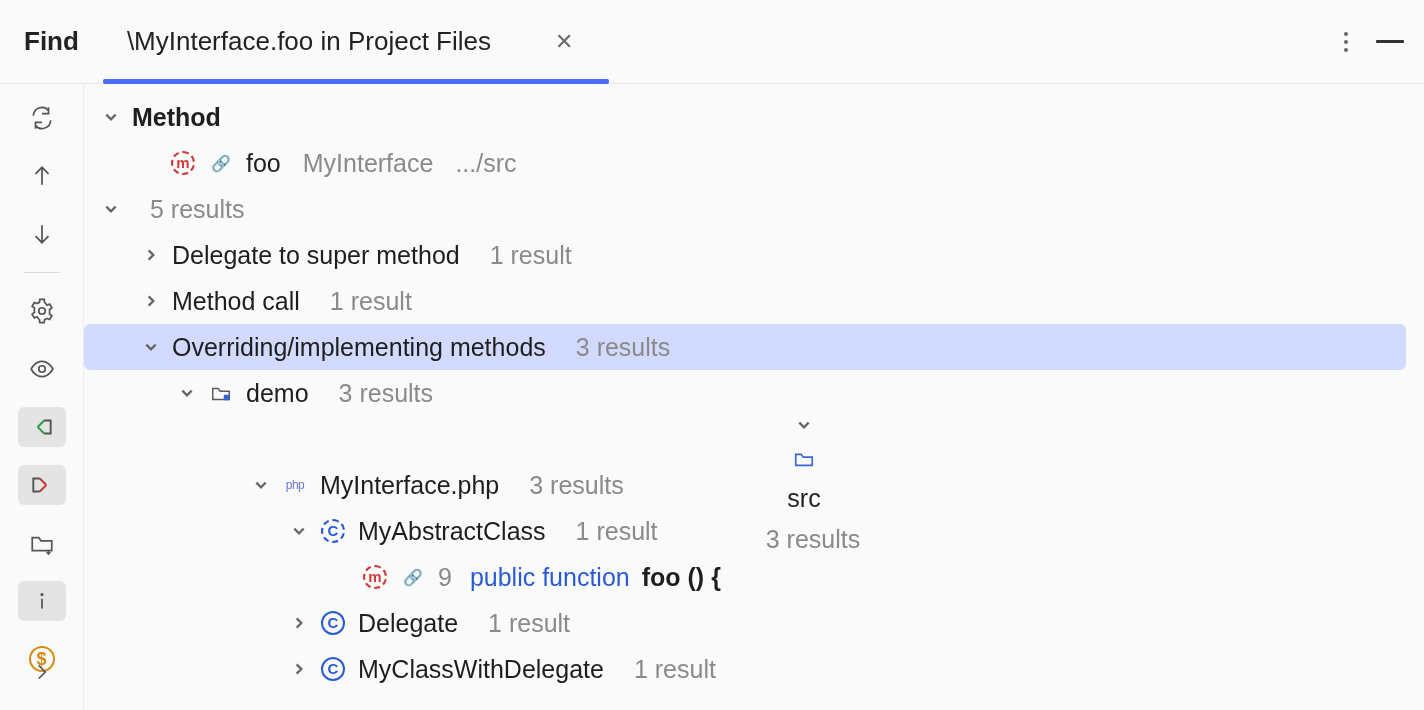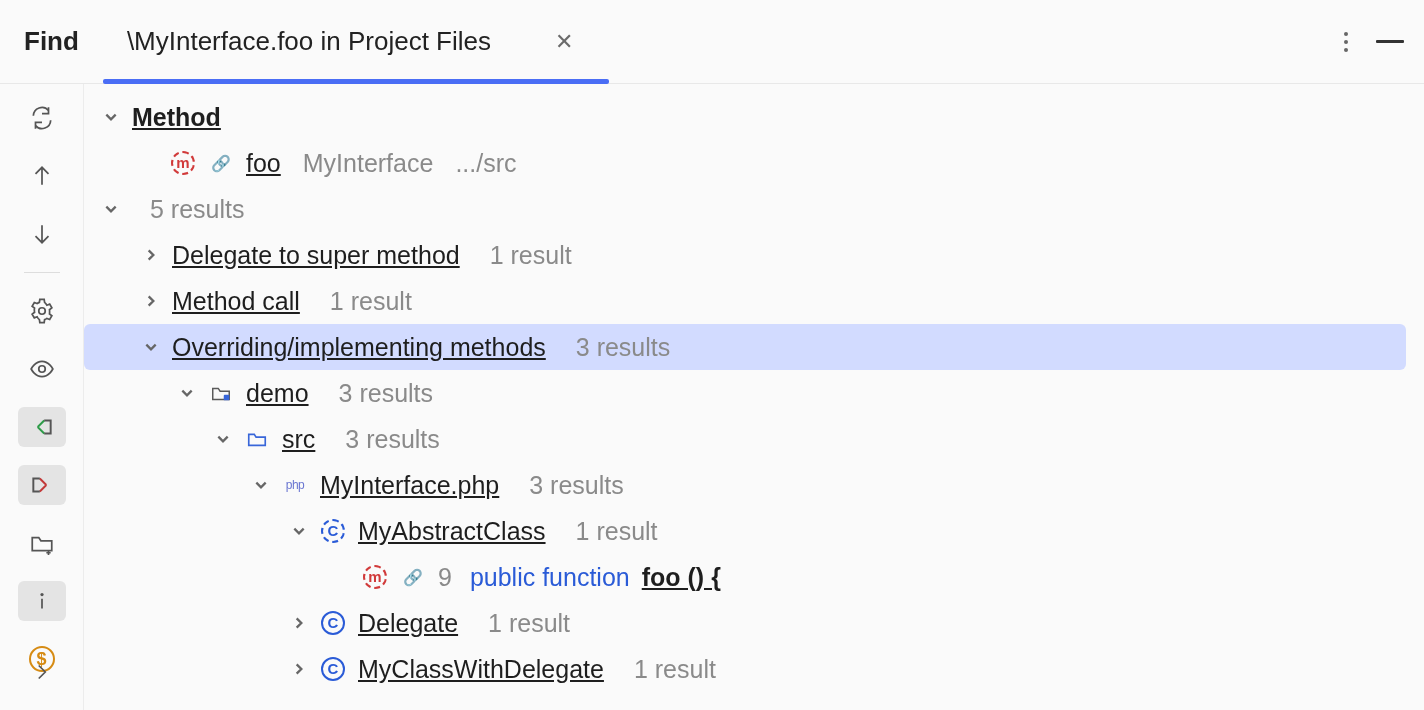--- a/index.html
+++ b/index.html
@@ -27,33 +27,33 @@
   .rail-btn svg { width: 26px; height: 26px; stroke: #555; fill: none; stroke-width: 1.6; }
   .rail-sep { width: 36px; height: 1px; background: #ddd; }
   .rail-expand { position: absolute; bottom: 18px; }
 
   
   .panel { flex: 1; overflow: auto; padding: 10px 18px 18px 0; font-size: 25px; }
   .row { display: flex; align-items: center; height: 46px; border-radius: 6px; padding-right: 12px; white-space: nowrap; gap: 12px; }
   .row.selected { background: #d2dbff; }
   .row .caret { width: 18px; height: 18px; flex: 0 0 18px; display: flex; align-items: center; justify-content: center; color: #5a5a5a; }
   .row .caret svg { width: 14px; height: 14px; stroke: #666; stroke-width: 2; fill: none; }
-  .row .label { color: #1e1e1e; text-decoration: underline; }
+  .row .label { color: #1e1e1e; }
   .row .label.bold { font-weight: 700; }
   .row .muted { color: #8a8a8a; margin-left: 10px; }
   .row .count { color: #8a8a8a; margin-left: 18px; }
   .row .kw { color: #2a5bd7; }
   .row .ln { color: #8a8a8a; margin-right: 6px; }
 
   
   .lvl0 { padding-left: 18px; }
   .lvl1 { padding-left: 58px; }
   .lvl1b { padding-left: 86px; }
   .lvl2 { padding-left: 94px; }
-  .lvl3 { padding-left: 130px; }
+  .lvl3 { padding-left: 130px; flex-direction: column; }
   .lvl4 { padding-left: 168px; }
   .lvl5 { padding-left: 206px; }
   .lvl6 { padding-left: 278px; }
 
   
   .ico { width: 26px; height: 26px; display: flex; align-items: center; justify-content: center; flex-shrink: 0; }
   .ico-m { border: 2px dashed #d13a3a; border-radius: 50%; color: #d13a3a; font-size: 15px; font-weight: 700; width: 24px; height: 24px; line-height: 20px; text-align: center; }
   .ico-c { border: 2.2px solid #2a5bd7; border-radius: 50%; color: #2a5bd7; font-size: 15px; font-weight: 700; width: 24px; height: 24px; line-height: 20px; text-align: center; }
   .ico-c.dashed { border-style: dashed; }
   .ico-link { color: #2e9c49; font-size: 16px; }

